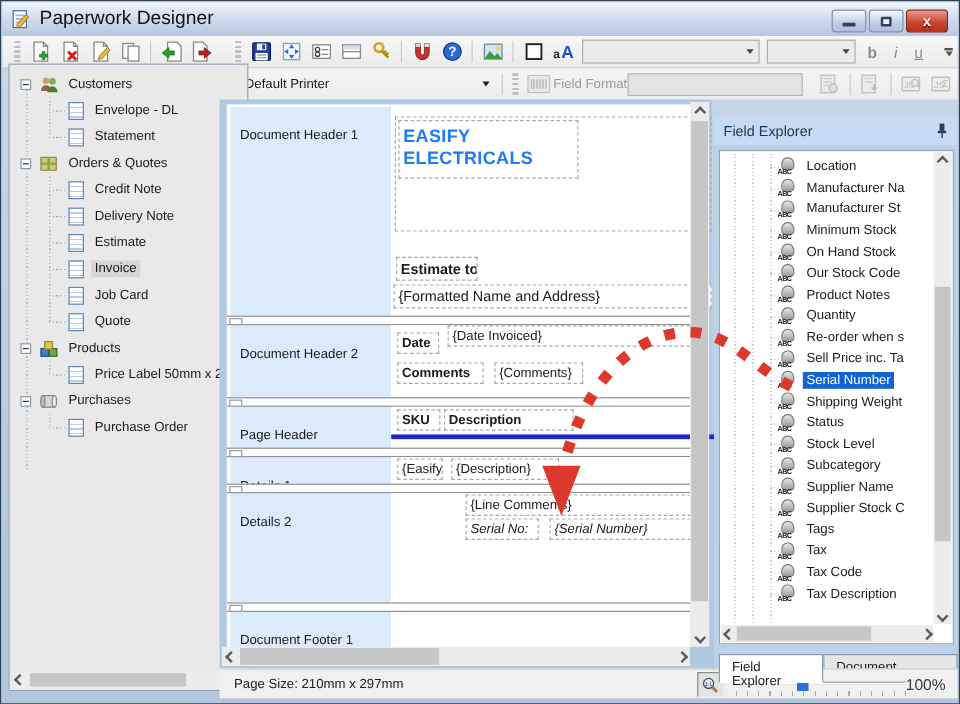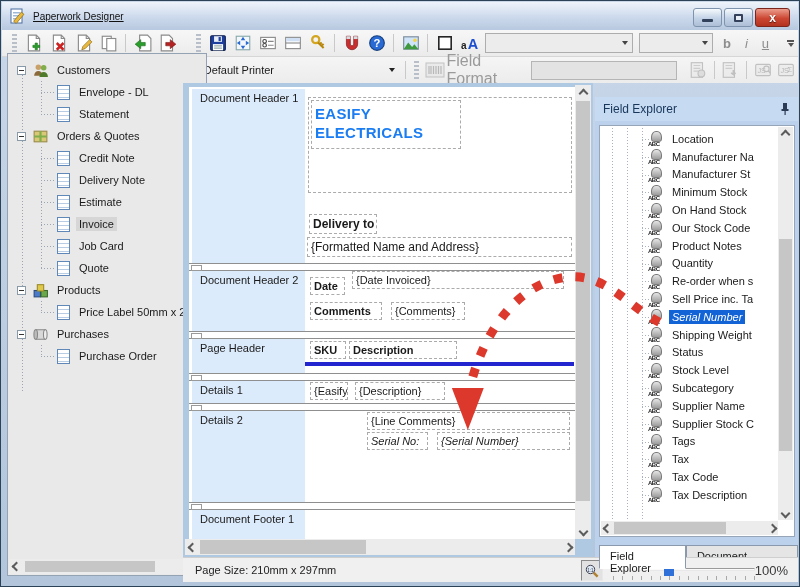--- a/index.html
+++ b/index.html
@@ -4,21 +4,21 @@
 <style>
   html,body{margin:0;padding:0;width:800px;height:587px;overflow:hidden;
     font-family:"Liberation Sans",sans-serif;font-size:11px;color:#1a1a1a;}
   *{box-sizing:border-box;}
   .window{position:absolute;inset:0;border:1px solid #2c4257;
     background:linear-gradient(#c9d7e9,#b2c5db);}
   
   .titlebar{position:absolute;left:1px;top:1px;right:1px;height:28px;
     background:linear-gradient(#eff4fb,#ccd9ec 55%,#b7c9df);display:flex;align-items:center;padding-left:8px;}
   .titlebar .app-ico{width:17px;height:16px;margin-right:6px;}
-  .title-text{font-size:10px;color:#111;text-decoration:underline;}
+  .title-text{font-size:16px;color:#111;}
   .win-btns{position:absolute;right:8px;top:6px;display:flex;gap:2px;}
   .wbtn{width:29px;height:19px;border-radius:3px;border:1px solid #7e93ad;
     background:linear-gradient(#f6fafd,#c2d2e6 55%,#aebfd6);display:flex;align-items:center;justify-content:center;}
   .wbtn.close{width:35px;border-color:#7c251c;background:linear-gradient(#eb9d8d,#cc4733 55%,#b33320);}
   .glyph-min{width:11px;height:3px;background:#33415a;border-radius:1px;margin-top:6px;}
   .glyph-max{width:9px;height:8px;border:2px solid #33415a;border-radius:1px;background:#e8eef6;}
   .glyph-close{color:#fff;font-weight:bold;font-size:12px;text-shadow:0 1px 1px #5a150d;line-height:1;}
   
   .toolbar1{position:absolute;left:1px;top:29px;right:1px;height:27px;
     background:linear-gradient(#f7f7f7,#ebebeb);border-bottom:1px solid #d6d6d6;
@@ -33,21 +33,21 @@
     border-top:4px solid #444;}
   .fmt-letter{font-size:13px;color:#8d8d8d;margin:0 7px;}
   .overflow-btn{margin-left:auto;margin-right:4px;display:flex;flex-direction:column;align-items:center;}
   .overflow-btn i{width:7px;height:2px;background:#555;margin-bottom:1px;}
   .overflow-btn b{width:0;height:0;border-left:3.5px solid transparent;border-right:3.5px solid transparent;border-top:4px solid #555;}
   .toolbar2{position:absolute;left:182px;top:56px;right:1px;height:26px;
     background:linear-gradient(#f5f5f5,#ececec);display:flex;align-items:center;padding-left:2px;}
   .printer-combo{width:216px;display:flex;align-items:center;padding:0 6px;}
   .printer-combo span{flex:1;font-size:11px;}
   .printer-combo .arr{width:0;height:0;border-left:3.5px solid transparent;border-right:3.5px solid transparent;border-top:4px solid #222;}
-  .ff-label{color:#9a9a9a;font-size:16px;margin:0 0;}
+  .ff-label{color:#9a9a9a;font-size:11px;margin:0 0;}
   .ff-input{width:146px;height:19px;border:1px solid #b5b5b5;background:#e3e3e3;}
   .gray-ico{opacity:.55;}
   
   .tree-panel{position:absolute;left:6px;top:52px;width:200px;height:523px;
     background:#e9e9e9;border:1px solid #93a3b3;}
   .tree-inner{position:absolute;inset:1px 1px 17px 1px;overflow:hidden;padding-top:4px;}
   .root-line{position:absolute;left:13px;top:14px;height:322px;width:1px;
     background:repeating-linear-gradient(to bottom,#9aa5b1 0 1px,transparent 1px 3px);}
   .tree-root-row{height:22px;display:flex;align-items:center;padding-left:8px;position:relative;}
   .expand{width:9px;height:9px;border:1px solid #8a99a8;background:#fff;position:relative;margin-right:6px;flex:none;}
@@ -70,21 +70,21 @@
     border-left:2px solid #5c5c5c;border-top:2px solid #5c5c5c;}
   .chev.up::before{transform:rotate(45deg);}
   .chev.down::before{transform:rotate(225deg);}
   .chev.left::before{transform:rotate(-45deg);}
   .chev.right::before{transform:rotate(135deg);}
   .thumb{position:absolute;background:#c6c6c6;}
   
   .design-area{position:absolute;left:182px;top:82px;width:410px;height:474px;background:#b0c9e3;}
   .page{position:absolute;left:6px;top:4px;width:386px;background:#fff;padding:2px 0 0 3px;}
   .sec{display:flex;}
-  .sec-label{width:113px;background:#dcebfb;padding:3px 4px 0 8px;font-size:11px;flex:none;}
+  .sec-label{width:134px;background:#dcebfb;padding:18px 4px 0 8px;font-size:11px;flex:none;}
   .sec-content{flex:1;background:#fff;position:relative;}
   .divider{height:8px;background:#fff;border-top:1px solid #8f8f8f;border-bottom:1px solid #8f8f8f;
     position:relative;margin-left:-3px;}
   .divider::before{content:"";position:absolute;left:2px;top:1px;width:9px;height:4px;background:#fff;border:1px solid #9a9a9a;}
   .fbox{position:absolute;border:1px dashed #ababab;font-size:11px;padding:2px 3px;
     white-space:nowrap;overflow:hidden;background:#fff;}
   .fbox.b{font-weight:bold;}
   .fbox.i{font-style:italic;}
   .logo-frame{position:absolute;left:3px;top:8px;width:264px;height:96px;border:1px dashed #ababab;}
   .logo-text{position:absolute;left:6px;top:11px;width:150px;height:49px;border:1px dashed #ababab;
@@ -107,21 +107,21 @@
   .fp-items{position:absolute;left:0;top:4px;right:17px;bottom:16px;overflow:hidden;}
   .fp-row{height:17.8px;display:flex;align-items:center;padding-left:48px;position:relative;}
   .fp-row::before{content:"";position:absolute;left:42px;top:9px;width:7px;height:1px;
     background:repeating-linear-gradient(to right,#a8b2bc 0 1px,transparent 1px 3px);}
   .abc-icon{position:relative;width:16px;height:15px;margin-right:5px;flex:none;}
   .abc-icon i{position:absolute;left:3px;top:0;width:11px;height:11px;border:1px solid #7a7a7a;
     background:linear-gradient(#e6e6e6,#9c9c9c);border-radius:45% 45% 35% 35%/55% 55% 30% 30%;}
   .abc-icon b{position:absolute;left:0;bottom:-1px;font-size:6px;font-weight:bold;color:#222;
     letter-spacing:-.5px;font-style:normal;}
   .fp-label{padding:1px 3px;white-space:nowrap;font-size:11px;}
-  .fp-row.selected .fp-label{background:#1263d6;color:#fff;font-style:italic;}
+  .fp-row.selected .fp-label{background:#1263d6;color:#fff;}
   .fp-vscroll{position:absolute;right:1px;top:1px;width:15px;bottom:16px;background:#ececec;}
   .fp-hscroll{position:absolute;left:1px;right:16px;bottom:1px;height:14px;background:#ececec;}
   .fp-tabs{position:absolute;left:4px;top:448px;display:flex;}
   .fp-tab{height:24px;padding:4px 10px 0 10px;font-size:11px;border:1px solid #8a9aac;background:#e5e5e5;}
   .fp-tab.active{background:#fff;border-bottom-color:#fff;position:relative;z-index:2;}
   
   .statusbar{position:absolute;left:182px;top:556px;width:615px;height:25px;background:#f0f0f0;
     border-top:1px solid #cfcfcf;}
   .status-text{position:absolute;left:12px;top:6px;font-size:11px;color:#222;}
   .mag-btn{position:absolute;left:398px;top:2px;width:22px;height:21px;background:#e2e2e2;
@@ -441,21 +441,21 @@
   </div>
 
   <div class="design-area">
     <div class="page">
 
       <div class="sec" style="height:174px">
         <div class="sec-label">Document Header 1</div>
         <div class="sec-content">
           <div class="logo-frame"></div>
           <div class="logo-text"><span>EASIFY</span><br><span>ELECTRICALS</span></div>
-          <div class="fbox b" style="left:4px;top:125px;width:68px;font-size:12px">Delivery to</div>
+          <div class="fbox b" style="left:4px;top:125px;width:68px;font-size:12px">Estimate to</div>
           <div class="fbox" style="left:2px;top:148px;width:265px;font-size:12px">{Formatted Name and Address}</div>
         </div>
       </div>
       <div class="divider"></div>
 
       <div class="sec" style="height:60px">
         <div class="sec-label">Document Header 2</div>
         <div class="sec-content">
           <div class="fbox b" style="left:5px;top:6px;width:35px">Date</div>
           <div class="fbox" style="left:47px;top:0;width:212px">{Date Invoiced}</div>

